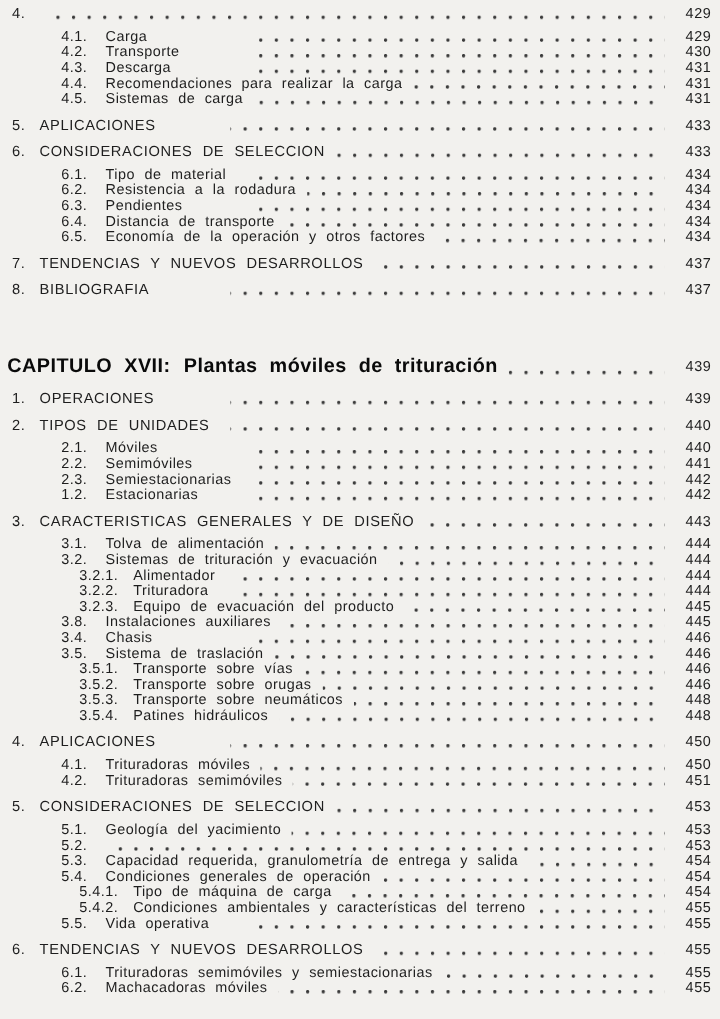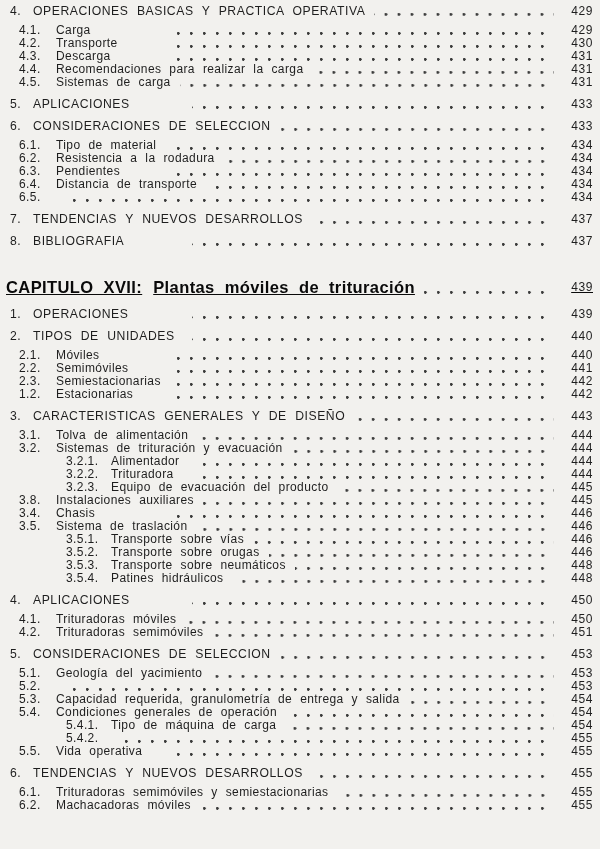--- a/index.html
+++ b/index.html
@@ -31,21 +31,21 @@
   }
 
   .toc-row.lvl1 {
     font-size: 12.2px;
     letter-spacing: 0.55px;
     word-spacing: 4.5px;
     margin: 9px 0 6px 0;
   }
   #list-before .toc-row.lvl1:first-child { margin-top: 0; }
 
-  .toc-row.lvl2 { margin-left: 9px; }
+  .toc-row.lvl2 { margin-left: 41px; }
   .toc-row.lvl3 { margin-left: 56px; }
 
   .num { flex: 0 0 auto; }
   .lvl1 .num { width: 23px; }
   .lvl2 .num { width: 37px; }
   .lvl3 .num { width: 45px; }
 
   .label { flex: 0 1 auto; }
   .lvl1 .label { min-width: 150px; }
   .lvl2 .label { min-width: 112px; }
@@ -67,42 +67,40 @@
     flex: 0 0 30px;
     text-align: right;
     letter-spacing: 0.6px;
     font-size: 12px;
   }
 
   .chapter-row {
     display: flex;
     align-items: flex-end;
     white-space: nowrap;
-    margin: 29px 0 11px -4px;
+    margin: 47px 0 11px -4px;
     font-weight: bold;
     font-size: 16.5px;
     line-height: 20px;
     letter-spacing: 0.4px;
     word-spacing: 5px;
     color: #0a0a0a;
-    text-decoration: underline;
   }
   .chapter-row .ch-prefix { margin-right: 11px; }
   .chapter-row .leader { margin-bottom: 3px; }
   .chapter-row .page-num { font-weight: normal; color: #1e1e1e; }
 </style>
 </head>
 <body>
 
 <div class="page">
 
   <div class="toc-list" id="list-before">
       <div class="toc-row lvl1">
     <span class="num">4.</span>
-    <span class="label">OPERACIONES BASICAS Y PRACTICA OPERATIVA</span>
     <span class="leader"></span>
     <span class="page-num">429</span>
   </div>
       <div class="toc-row lvl2">
     <span class="num">4.1.</span>
     <span class="label">Carga</span>
     <span class="leader"></span>
     <span class="page-num">429</span>
   </div>
       <div class="toc-row lvl2">
@@ -160,20 +158,21 @@
     <span class="page-num">434</span>
   </div>
       <div class="toc-row lvl2">
     <span class="num">6.4.</span>
     <span class="label">Distancia de transporte</span>
     <span class="leader"></span>
     <span class="page-num">434</span>
   </div>
       <div class="toc-row lvl2">
     <span class="num">6.5.</span>
+    <span class="label">Economía de la operación y otros factores</span>
     <span class="leader"></span>
     <span class="page-num">434</span>
   </div>
       <div class="toc-row lvl1">
     <span class="num">7.</span>
     <span class="label">TENDENCIAS Y NUEVOS DESARROLLOS</span>
     <span class="leader"></span>
     <span class="page-num">437</span>
   </div>
       <div class="toc-row lvl1">
@@ -354,20 +353,21 @@
     <span class="page-num">454</span>
   </div>
       <div class="toc-row lvl3">
     <span class="num">5.4.1.</span>
     <span class="label">Tipo de máquina de carga</span>
     <span class="leader"></span>
     <span class="page-num">454</span>
   </div>
       <div class="toc-row lvl3">
     <span class="num">5.4.2.</span>
+    <span class="label">Condiciones ambientales y características del terreno</span>
     <span class="leader"></span>
     <span class="page-num">455</span>
   </div>
       <div class="toc-row lvl2">
     <span class="num">5.5.</span>
     <span class="label">Vida operativa</span>
     <span class="leader"></span>
     <span class="page-num">455</span>
   </div>
       <div class="toc-row lvl1">

